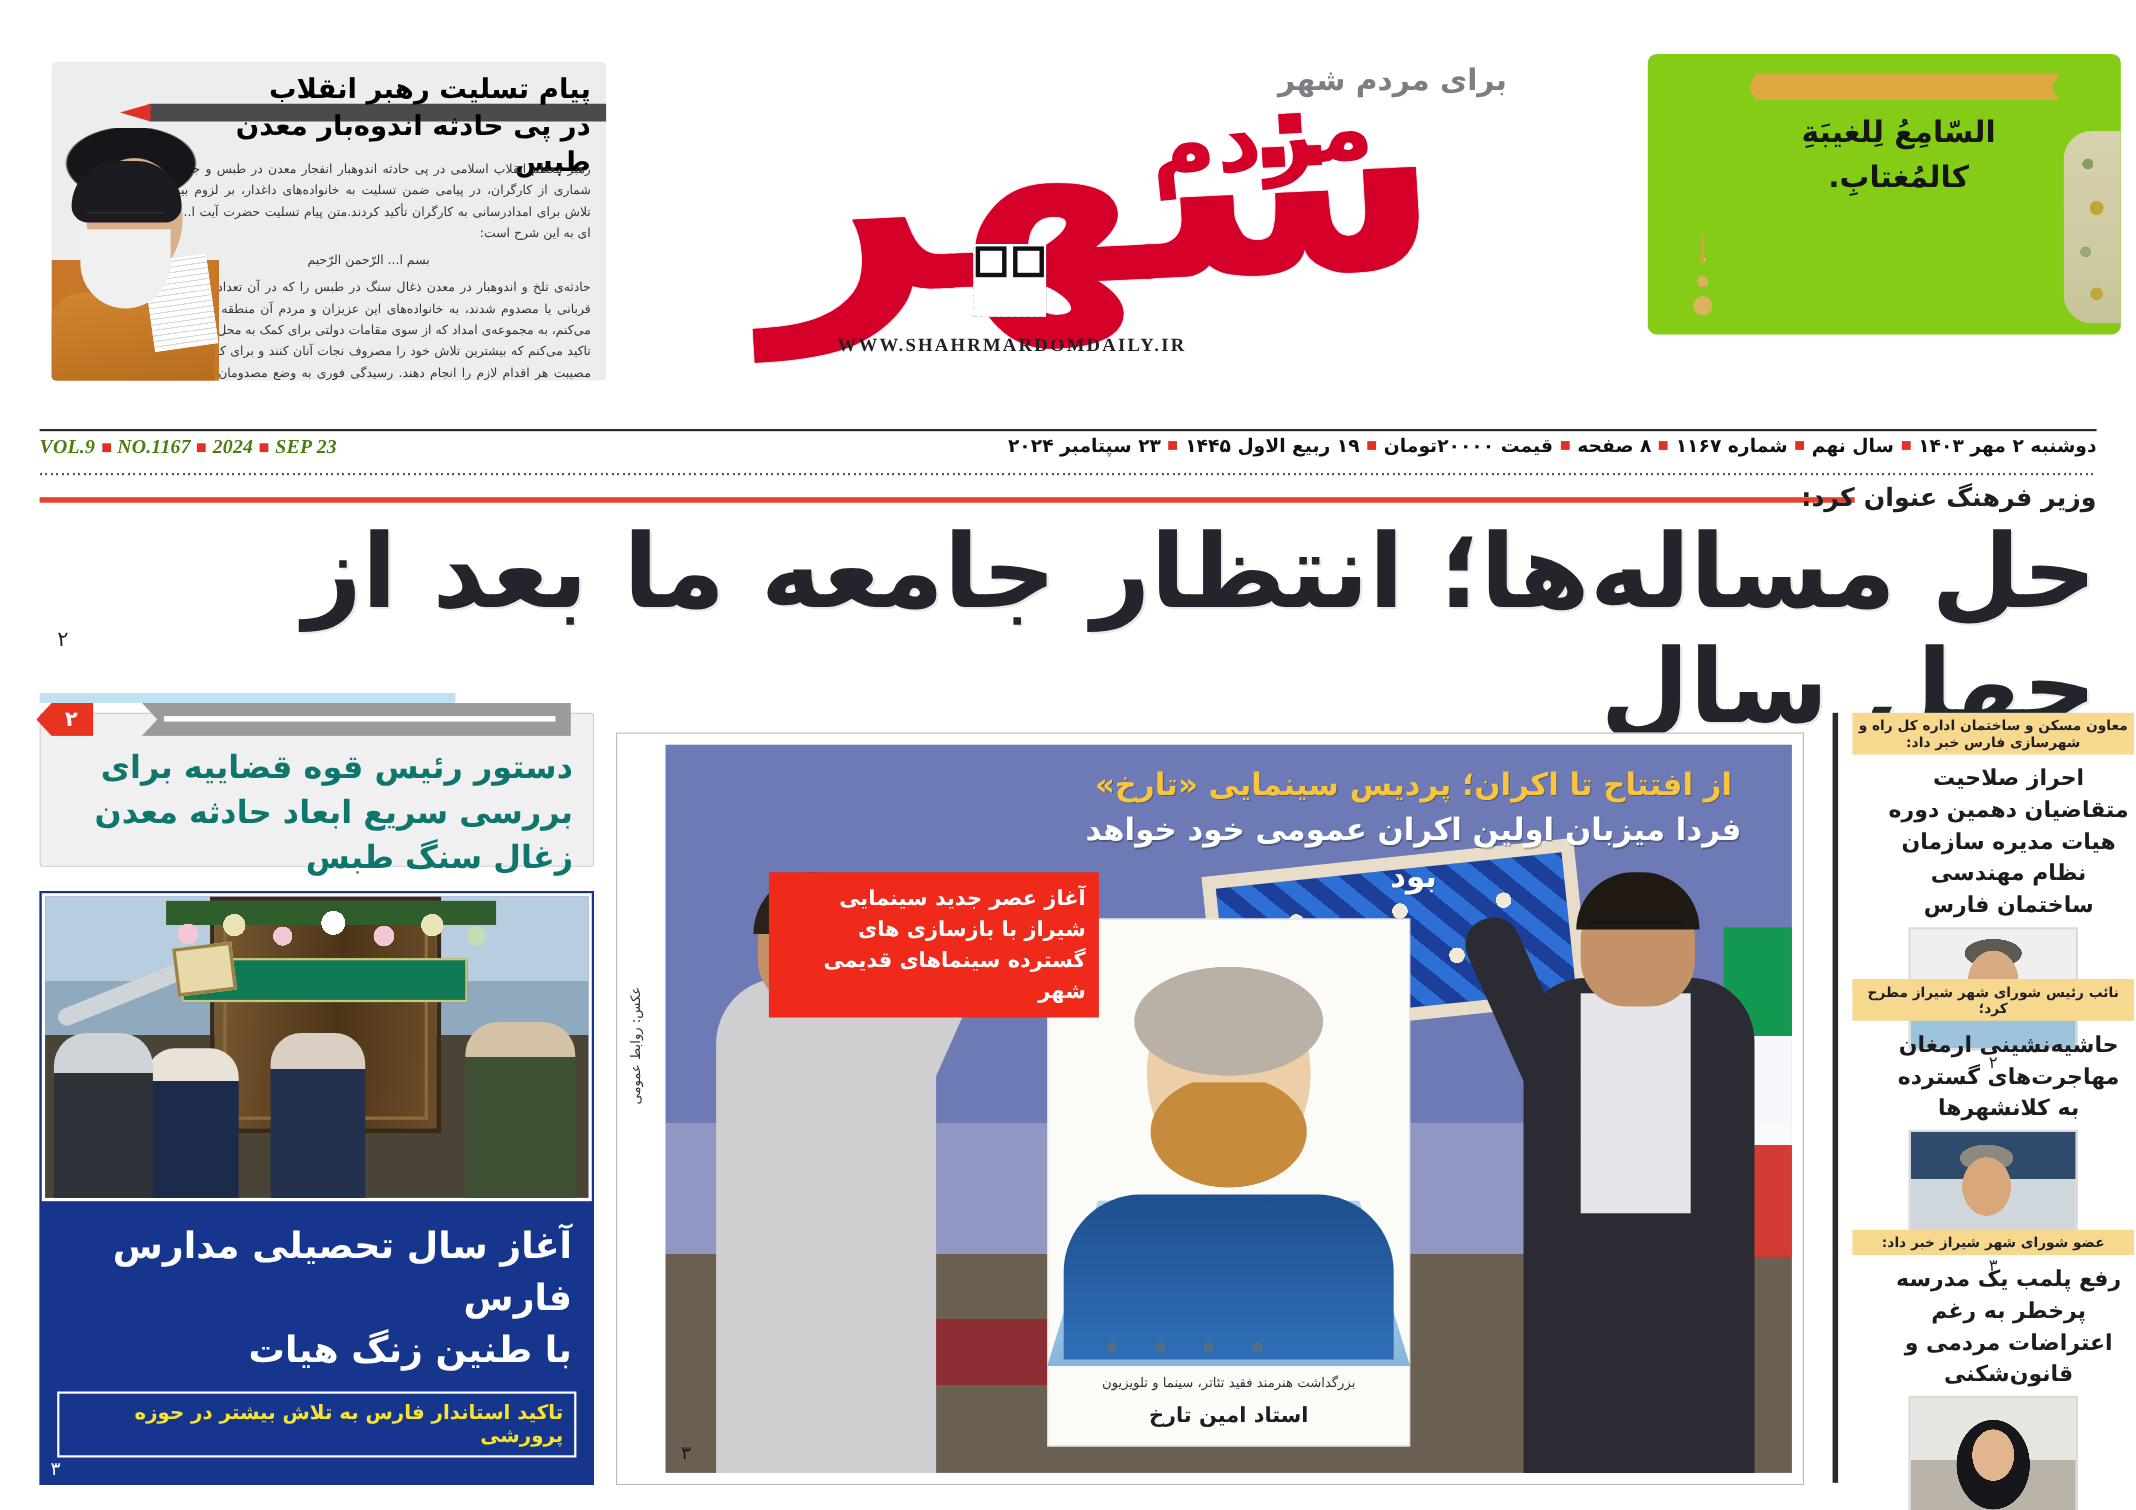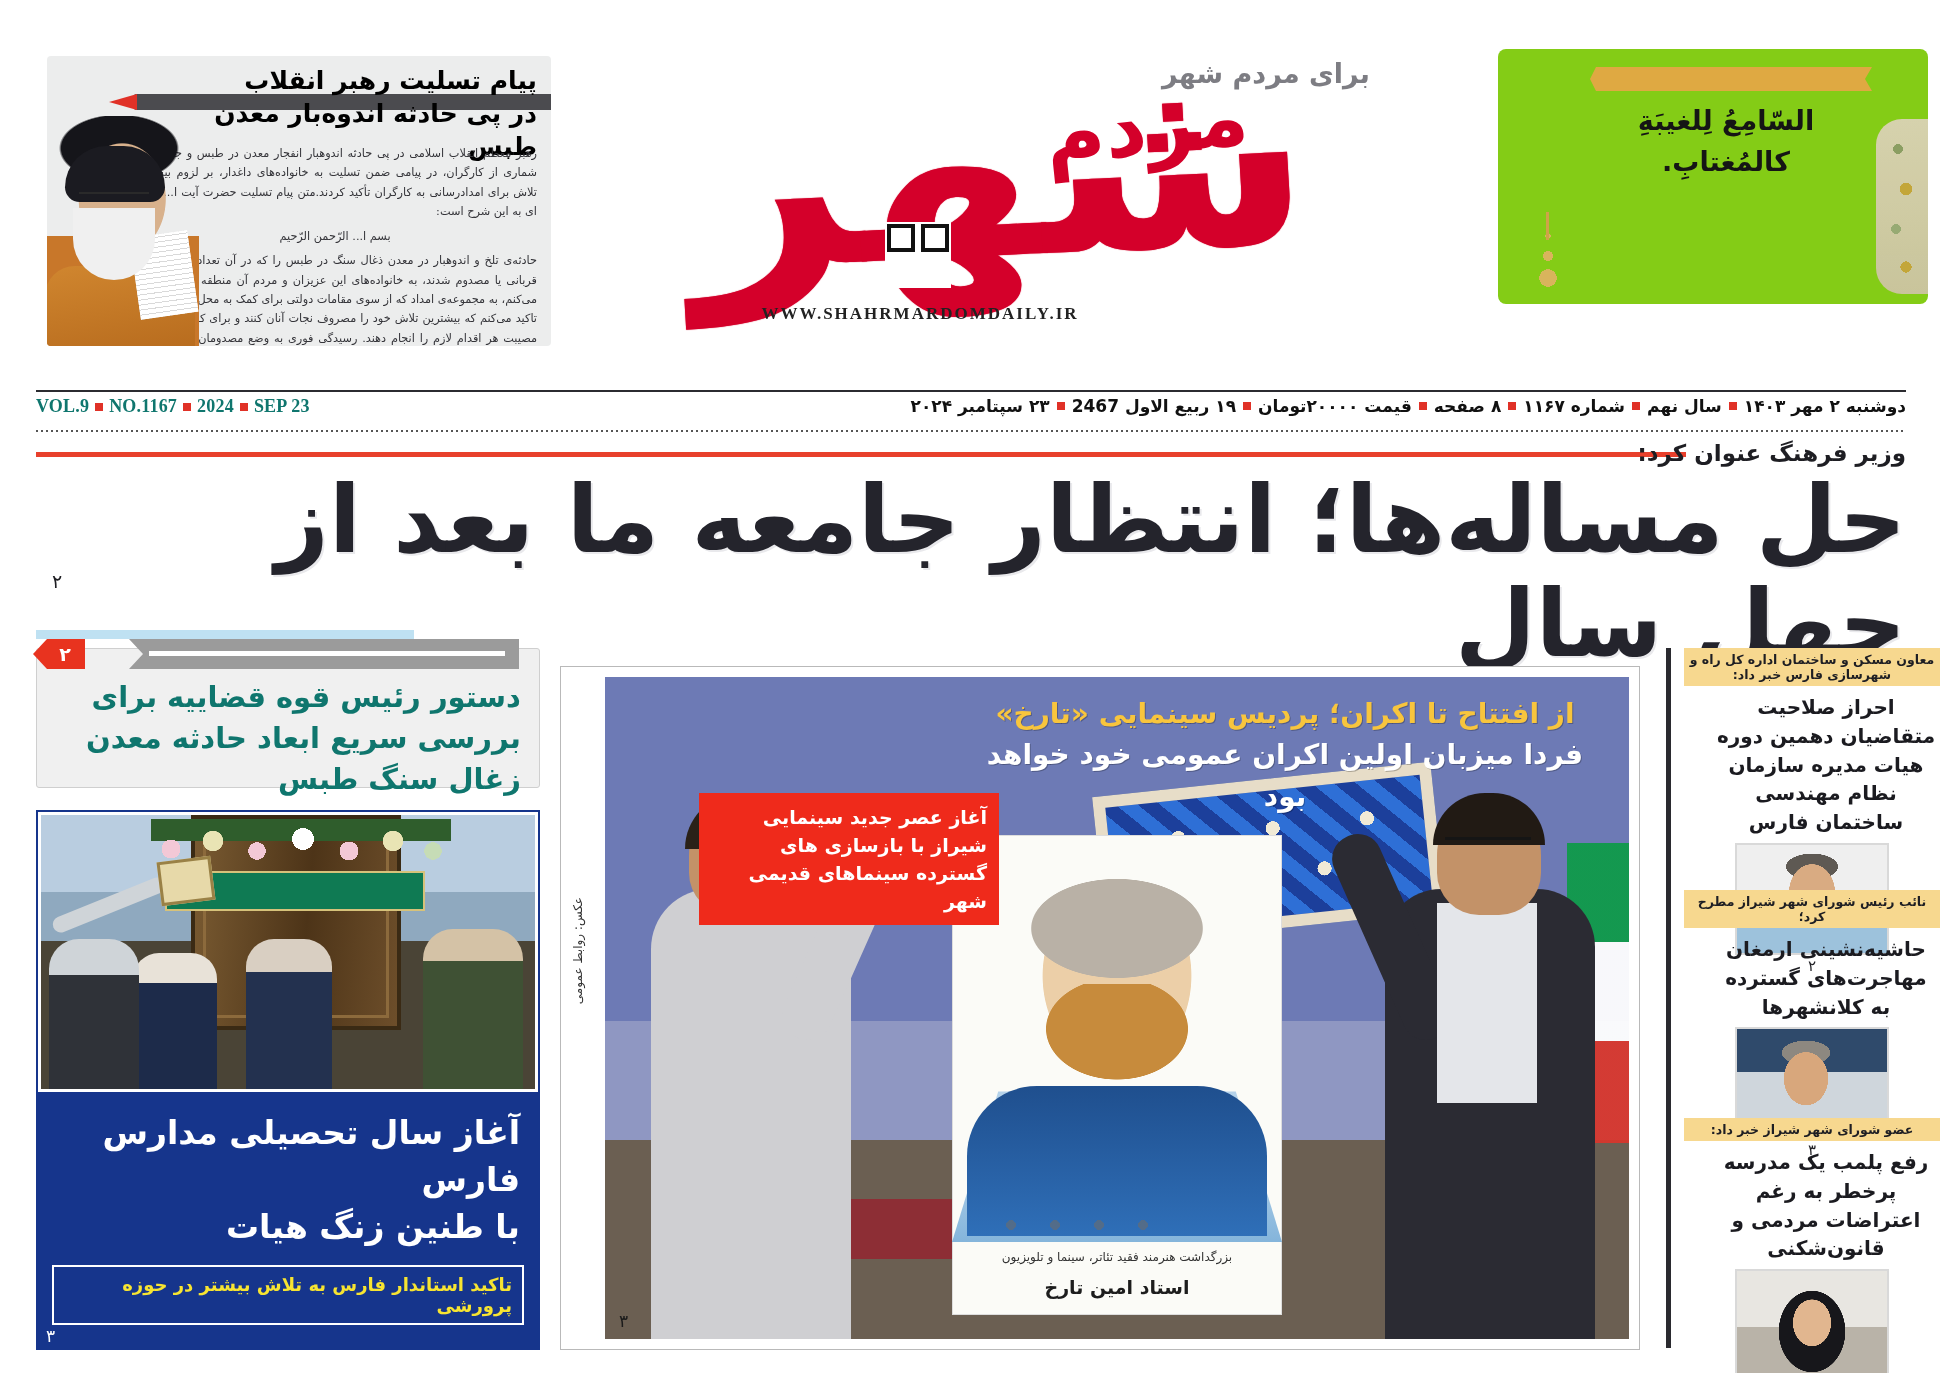--- a/index.html
+++ b/index.html
@@ -149,22 +149,23 @@
   }
   .tazhib-l:after{
     content:""; position:absolute; left:20px; top:0; width:3px; height:28px; background:#cfa348;
   }
 
   
   .info-rule-top { position:absolute; left:36px; top:390px; width:1870px; height:2px; background:#2b2b30; }
   .info-bar { position:absolute; left:36px; top:396px; width:1870px; height:28px; }
   .info-en {
     position:absolute; left:0; top:0; direction:ltr;
-    font-family:"Liberation Serif", serif; font-weight:bold; font-size:18px; color:#0f766e;
+    font-family:"Liberation Serif", serif; font-weight:bold; font-size:18px; color:#4d7c0f;
     letter-spacing:.2px;
+    font-style:italic;
   }
   .info-en .sq { display:inline-block; width:8px; height:8px; background:#e03127; margin:0 6px 1px 6px; }
   .info-fa {
     position:absolute; right:0; top:0; direction:rtl;
     font-size:17px; font-weight:bold; color:#111;
   }
   .info-fa .sq { display:inline-block; width:8px; height:8px; background:#e03127; margin:0 7px 2px 7px; }
   .info-rule-bot {
     position:absolute; left:36px; top:430px; width:1870px; height:2px;
     background:repeating-linear-gradient(90deg,#555 0 2px, rgba(0,0,0,0) 2px 5px);
@@ -510,21 +511,21 @@
       <div class="tazhib-l"></div>
     </div>
   </div>
 
   <div class="info-rule-top"></div>
   <div class="info-bar">
     <div class="info-en">
       <span>VOL.9</span><span class="sq"></span><span>NO.1167</span><span class="sq"></span><span>2024</span><span class="sq"></span><span>SEP 23</span>
     </div>
     <div class="info-fa">
-      <span>دوشنبه ۲ مهر ۱۴۰۳</span><span class="sq"></span><span>سال نهم</span><span class="sq"></span><span>شماره ۱۱۶۷</span><span class="sq"></span><span>۸ صفحه</span><span class="sq"></span><span>قیمت ۲۰۰۰۰تومان</span><span class="sq"></span><span>۱۹ ربیع الاول 2467</span><span class="sq"></span><span>۲۳ سپتامبر ۲۰۲۴</span>
+      <span>دوشنبه ۲ مهر ۱۴۰۳</span><span class="sq"></span><span>سال نهم</span><span class="sq"></span><span>شماره ۱۱۶۷</span><span class="sq"></span><span>۸ صفحه</span><span class="sq"></span><span>قیمت ۲۰۰۰۰تومان</span><span class="sq"></span><span>۱۹ ربیع الاول ۱۴۴۵</span><span class="sq"></span><span>۲۳ سپتامبر ۲۰۲۴</span>
     </div>
   </div>
   <div class="info-rule-bot"></div>
 
   <div class="kicker-rule"></div>
   <div class="kicker">وزیر فرهنگ عنوان کرد:</div>
   <div class="lead-head">حل مساله‌ها؛ انتظار جامعه ما بعد از چهل سال</div>
   <div class="lead-page-num">۲</div>
   <div class="lead-underline"></div>
 

